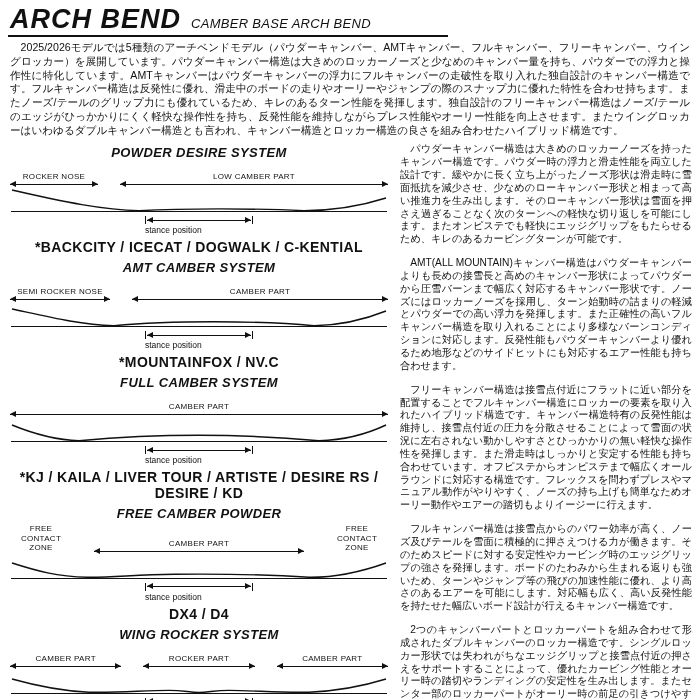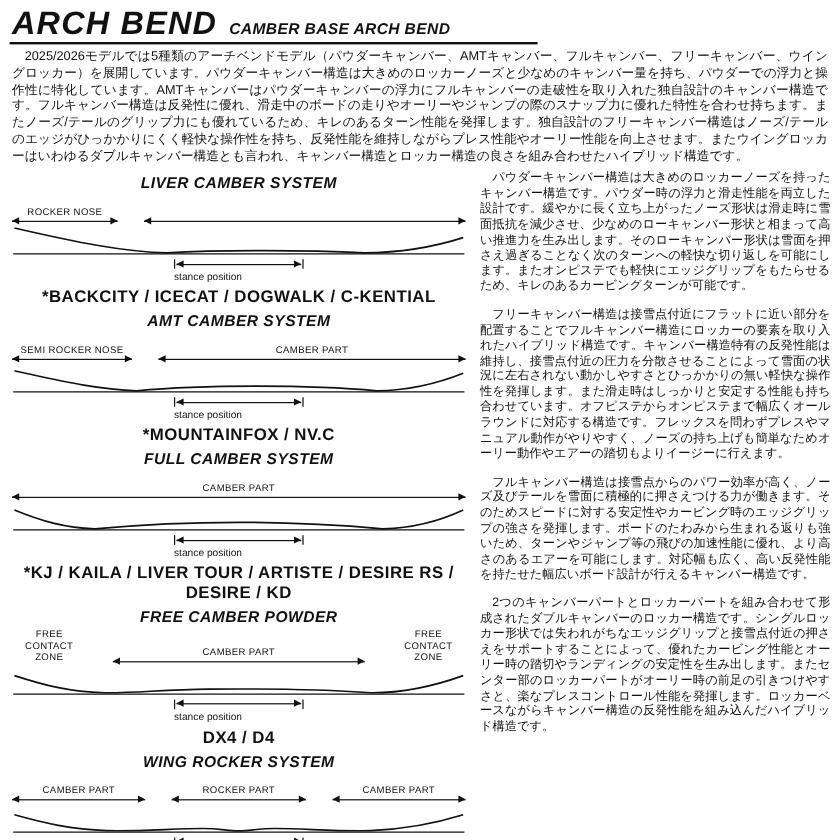--- a/index.html
+++ b/index.html
@@ -3,21 +3,21 @@
 <meta charset="utf-8">
 <style>
   * { box-sizing: border-box; margin: 0; padding: 0; }
   html,body { width:700px; height:700px; background:#fff; color:#111; overflow:hidden;
     font-family:"Liberation Sans","DejaVu Sans",sans-serif; }
   .page { width:700px; height:700px; padding:6px 8px; }
 
   .header { display:flex; align-items:flex-end; gap:10px; border-bottom:2px solid #111;
     width:440px; padding:0 2px 2px 2px; margin-bottom:4px; }
   .title { font-size:27px; font-weight:bold; font-style:italic; letter-spacing:1px; line-height:1; }
-  .subtitle { font-size:13px; font-weight:bold; font-style:italic; padding-bottom:2px; letter-spacing:0.3px; }
+  .subtitle { font-size:13px; font-weight:normal; font-style:italic; padding-bottom:2px; letter-spacing:0.3px; }
 
   .intro { font-size:10.6px; line-height:1.3; text-align:justify; text-indent:1em; margin:3px 2px 6px 2px; }
 
   .columns { display:flex; gap:10px; }
   .left-col { width:382px; flex:0 0 382px; }
   .right-col { flex:1; min-width:0; }
 
   .system { margin-bottom:5px; }
   .system h3 { text-align:center; font-size:13px; font-weight:bold; font-style:italic;
     letter-spacing:0.4px; margin:2px 0 3px 0; }
@@ -59,27 +59,28 @@
     <div class="subtitle">CAMBER BASE ARCH BEND</div>
   </div>
 
   <p class="intro">2025/2026モデルでは5種類のアーチベンドモデル（パウダーキャンバー、AMTキャンバー、フルキャンバー、フリーキャンバー、ウイングロッカー）を展開しています。パウダーキャンバー構造は大きめのロッカーノーズと少なめのキャンバー量を持ち、パウダーでの浮力と操作性に特化しています。AMTキャンバーはパウダーキャンバーの浮力にフルキャンバーの走破性を取り入れた独自設計のキャンバー構造です。フルキャンバー構造は反発性に優れ、滑走中のボードの走りやオーリーやジャンプの際のスナップ力に優れた特性を合わせ持ちます。またノーズ/テールのグリップ力にも優れているため、キレのあるターン性能を発揮します。独自設計のフリーキャンバー構造はノーズ/テールのエッジがひっかかりにくく軽快な操作性を持ち、反発性能を維持しながらプレス性能やオーリー性能を向上させます。またウイングロッカーはいわゆるダブルキャンバー構造とも言われ、キャンバー構造とロッカー構造の良さを組み合わせたハイブリッド構造です。</p>
 
   <div class="columns">
 
     <div class="left-col">
 
       <div class="system">
-        <h3>LIVER CAMBER SYSTEM</h3>
+        <h3>POWDER DESIRE SYSTEM</h3>
         <div class="label-row">
           <div class="arrow-block nose-block">
             <div class="lbl">ROCKER NOSE</div>
             <div class="darrow"></div>
           </div>
           <div class="arrow-block grow">
+            <div class="lbl">LOW CAMBER PART</div>
             <div class="darrow"></div>
           </div>
         </div>
         <svg class="profile" width="380" height="26" viewBox="0 0 380 26">
           <line x1="2" y1="24.5" x2="378" y2="24.5" stroke="#111" stroke-width="1"></line>
           <path d="M3,3 C55,15 95,23 130,23.7 C175,21.3 245,21.3 295,23.7 C325,23.5 355,18 377,11" fill="none" stroke="#111" stroke-width="1.4"></path>
         </svg>
         <div class="stance">
           <div class="stance-bar">
               <div class="darrow"></div>
@@ -188,19 +189,20 @@
             </div>
           <div class="stance-text">stance position</div>
         </div>
         <div class="models">DESIRE W / D4W</div>
       </div>
 
     </div>
 
     <div class="right-col">
       <p class="desc">パウダーキャンバー構造は大きめのロッカーノーズを持ったキャンバー構造です。パウダー時の浮力と滑走性能を両立した設計です。緩やかに長く立ち上がったノーズ形状は滑走時に雪面抵抗を減少させ、少なめのローキャンバー形状と相まって高い推進力を生み出します。そのローキャンバー形状は雪面を押さえ過ぎることなく次のターンへの軽快な切り返しを可能にします。またオンピステでも軽快にエッジグリップをもたらせるため、キレのあるカービングターンが可能です。</p>
+      <p class="desc">AMT(ALL MOUNTAIN)キャンバー構造はパウダーキャンバーよりも長めの接雪長と高めのキャンバー形状によってパウダーから圧雪バーンまで幅広く対応するキャンバー形状です。ノーズにはロッカーノーズを採用し、ターン始動時の詰まりの軽減とパウダーでの高い浮力を発揮します。また正確性の高いフルキャンバー構造を取り入れることにより多様なバーンコンディションに対応します。反発性能もパウダーキャンバーより優れるため地形などのサイドヒットにも対応するエアー性能も持ち合わせます。</p>
       <p class="desc">フリーキャンバー構造は接雪点付近にフラットに近い部分を配置することでフルキャンバー構造にロッカーの要素を取り入れたハイブリッド構造です。キャンバー構造特有の反発性能は維持し、接雪点付近の圧力を分散させることによって雪面の状況に左右されない動かしやすさとひっかかりの無い軽快な操作性を発揮します。また滑走時はしっかりと安定する性能も持ち合わせています。オフピステからオンピステまで幅広くオールラウンドに対応する構造です。フレックスを問わずプレスやマニュアル動作がやりやすく、ノーズの持ち上げも簡単なためオーリー動作やエアーの踏切もよりイージーに行えます。</p>
       <p class="desc">フルキャンバー構造は接雪点からのパワー効率が高く、ノーズ及びテールを雪面に積極的に押さえつける力が働きます。そのためスピードに対する安定性やカービング時のエッジグリップの強さを発揮します。ボードのたわみから生まれる返りも強いため、ターンやジャンプ等の飛びの加速性能に優れ、より高さのあるエアーを可能にします。対応幅も広く、高い反発性能を持たせた幅広いボード設計が行えるキャンバー構造です。</p>
       <p class="desc">2つのキャンバーパートとロッカーパートを組み合わせて形成されたダブルキャンバーのロッカー構造です。シングルロッカー形状では失われがちなエッジグリップと接雪点付近の押さえをサポートすることによって、優れたカービング性能とオーリー時の踏切やランディングの安定性を生み出します。またセンター部のロッカーパートがオーリー時の前足の引きつけやすさと、楽なプレスコントロール性能を発揮します。ロッカーベースながらキャンバー構造の反発性能を組み込んだハイブリッド構造です。</p>
     </div>
 
   </div>
 </div>
 
 </body></html>

